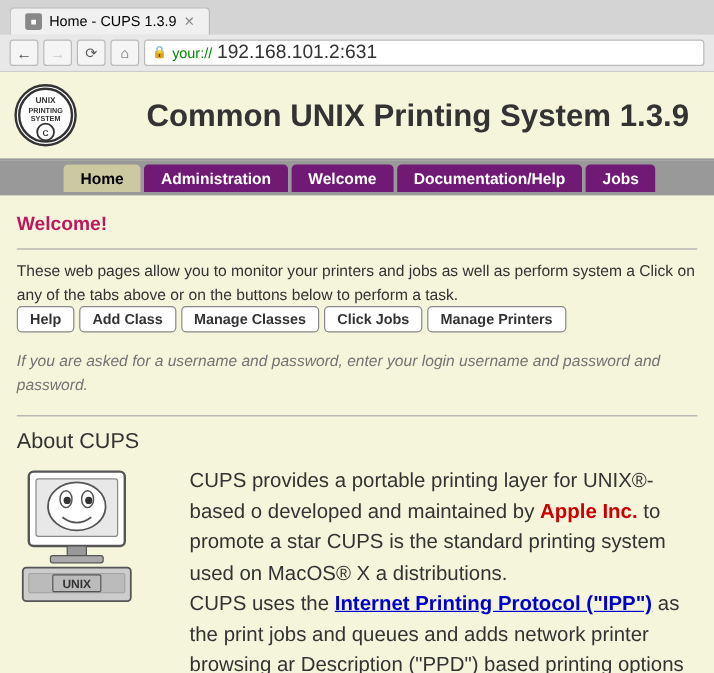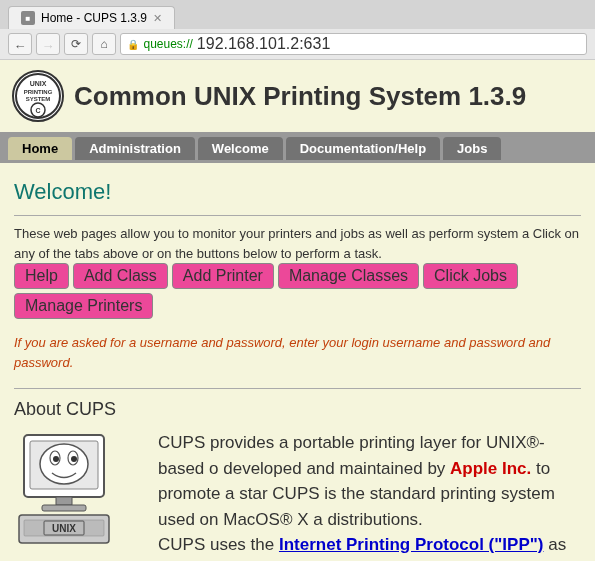--- a/index.html
+++ b/index.html
@@ -90,84 +90,86 @@
       flex-direction: column;
       align-items: center;
       justify-content: center;
       margin-right: 10px;
       flex-shrink: 0;
     }
     .site-title {
       font-size: 26px;
       font-weight: bold;
       color: #333;
+      margin-left: 48px;
     }
 
     
     .site-nav {
       background: #999;
       display: flex;
       padding: 3px 8px;
       gap: 3px;
     }
     .nav-tab {
-      background: #737373;
+      background: #701a75;
       color: #fff;
       padding: 4px 14px;
       border-radius: 4px 4px 0 0;
       font-size: 13px;
       cursor: pointer;
       font-weight: bold;
       text-decoration: none;
       display: inline-block;
     }
     .nav-tab.active {
       background: #ccc8a0;
       color: #000;
+      margin-left: 45px;
     }
 
     
     .main-content {
       padding: 16px 14px;
       background: #f5f5dc;
     }
 
     .section-title {
-      font-size: 22px;
-      font-weight: normal;
-      color: #0f766e;
+      font-size: 16px;
+      font-weight: bold;
+      color: #be185d;
       margin-bottom: 10px;
     }
 
     .welcome-text {
       font-size: 13px;
       color: #333;
       line-height: 1.5;
     }
 
     .action-buttons {
       display: flex;
       flex-wrap: wrap;
       gap: 4px;
       margin-bottom: 14px;
     }
     .action-btn {
-      background: #ec4899;
+      background: #ffffff;
       border: 1px solid #888;
       border-radius: 4px;
       padding: 3px 10px;
-      font-size: 16px;
+      font-size: 12px;
       color: #333;
       cursor: pointer;
-      font-weight: normal;
+      font-weight: bold;
     }
 
     .italic-note {
       font-style: italic;
-      color: #c2410c;
+      color: #737373;
       font-size: 13px;
       margin-bottom: 16px;
       line-height: 1.5;
     }
 
     .about-section {
       margin-top: 4px;
     }
     .about-title {
       font-size: 18px;
@@ -228,21 +230,21 @@
     </div>
   </div>
 
   <div class="nav-bar">
     <div class="nav-btn">←</div>
     <div class="nav-btn disabled">→</div>
     <div class="nav-btn refresh-btn">⟳</div>
     <div class="nav-btn home-btn">⌂</div>
     <div class="address-bar">
       <span class="lock-icon">🔒</span>
-      <span class="https">queues://</span>
+      <span class="https">your://</span>
       <span class="url-text">192.168.101.2:631</span>
     </div>
   </div>
 </div>
 
 <div class="page-content">
 
   <div class="site-header">
     <div class="cups-logo">
       <svg width="48" height="48" viewBox="0 0 48 48">
@@ -268,21 +270,20 @@
   <div class="main-content">
 
     <div class="section-title">Welcome!</div>
     <hr class="divider-line">
 
     <p class="welcome-text">These web pages allow you to monitor your printers and jobs as well as perform system a Click on any of the tabs above or on the buttons below to perform a task.</p>
 
     <div class="action-buttons">
       <button class="action-btn">Help</button>
       <button class="action-btn">Add Class</button>
-      <button class="action-btn">Add Printer</button>
       <button class="action-btn">Manage Classes</button>
       <button class="action-btn">Click Jobs</button>
       <button class="action-btn">Manage Printers</button>
     </div>
 
     <p class="italic-note">If you are asked for a username and password, enter your login username and password and password.</p>
 
     <div class="about-section">
       <div class="about-title">About CUPS</div>
 

